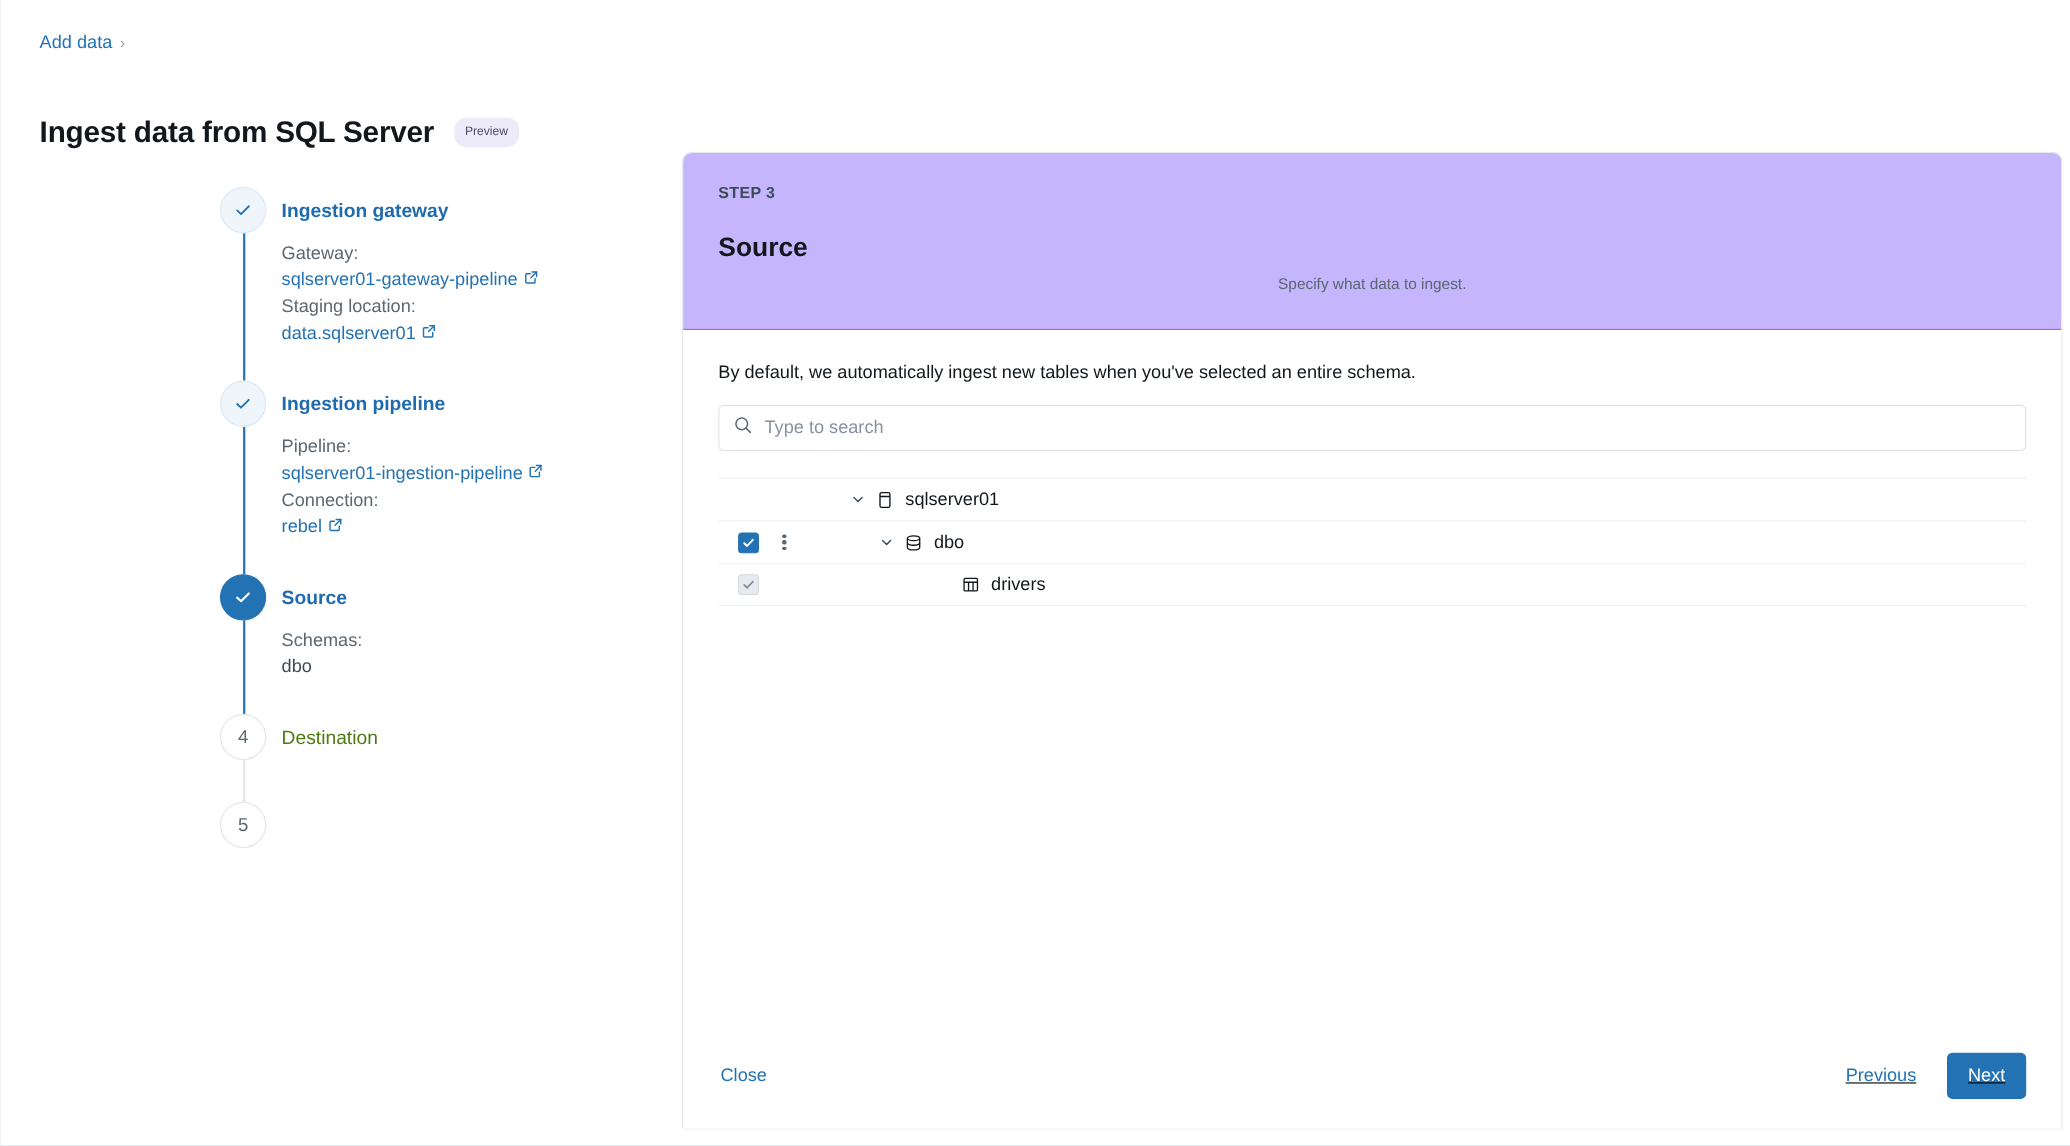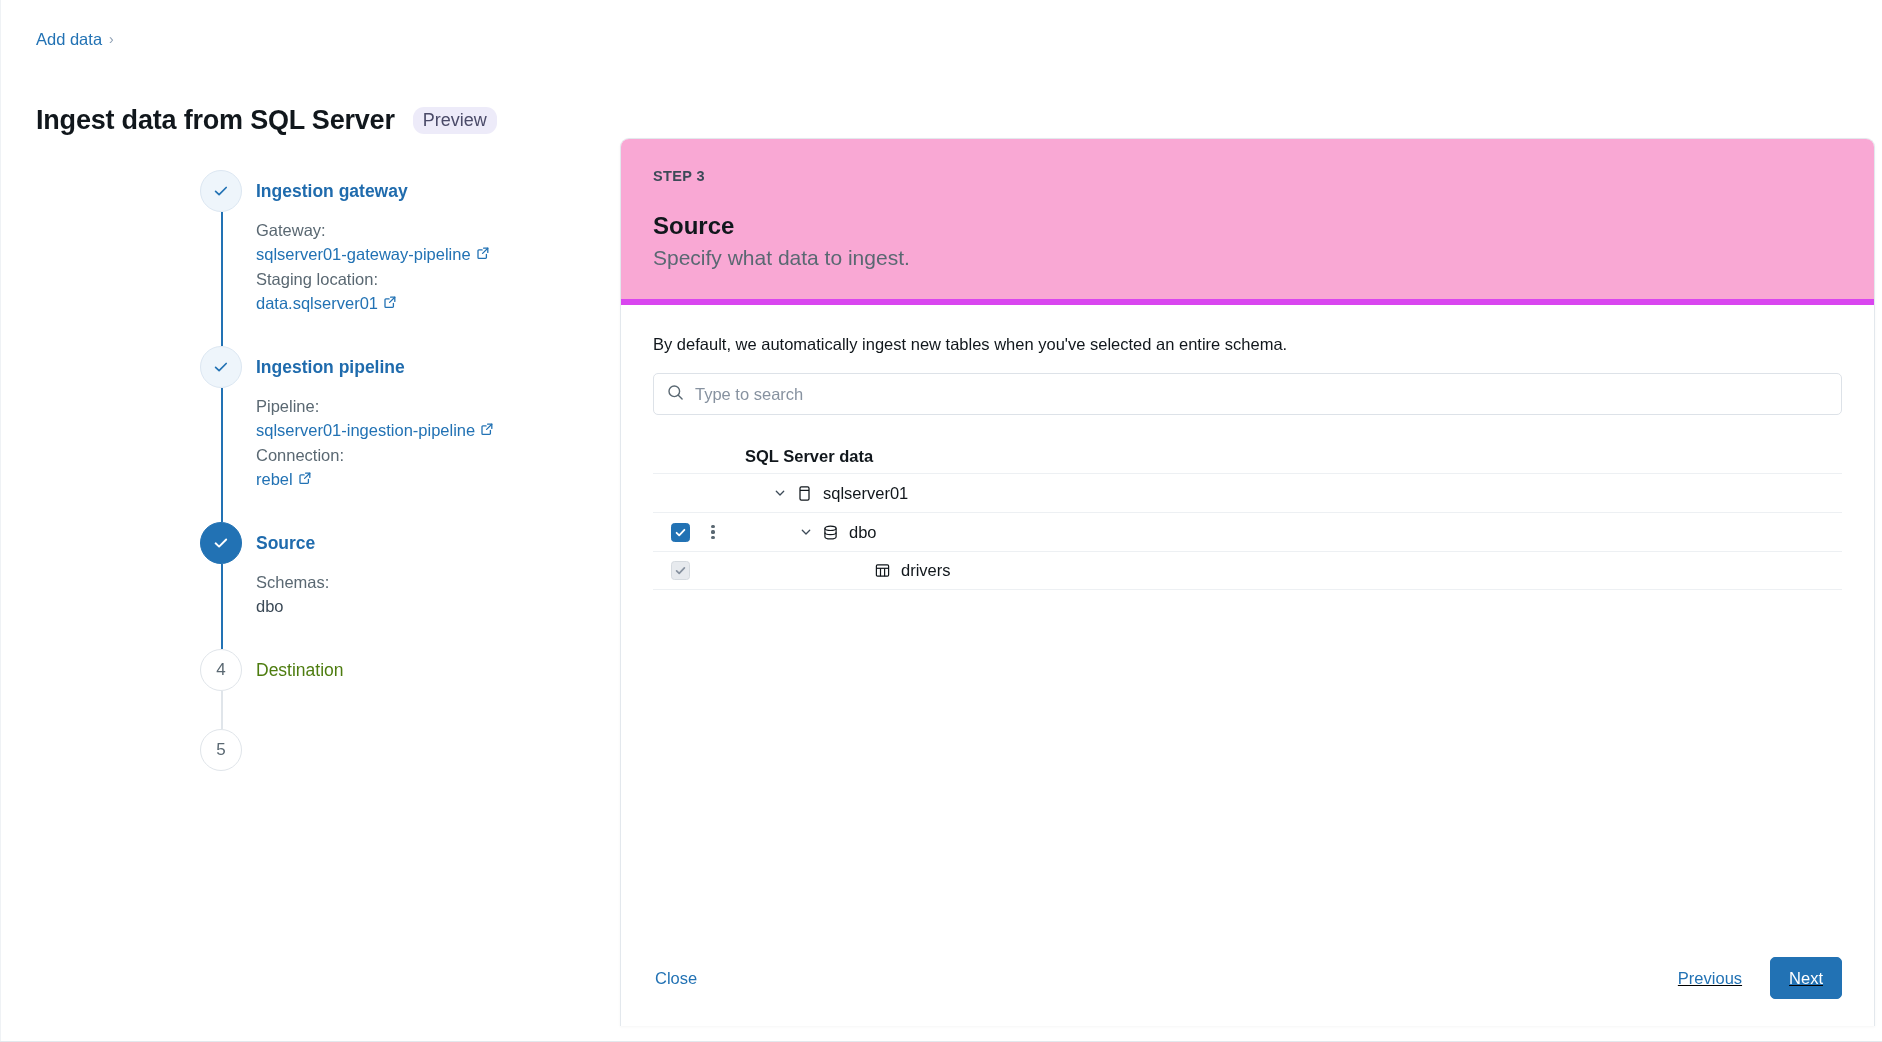--- a/index.html
+++ b/index.html
@@ -53,21 +53,21 @@
   .page-title {
     font-size: 27px;
     font-weight: bold;
     color: #11171C;
     letter-spacing: -0.2px;
     line-height: 32px;
   }
   .preview-badge {
     background: #EDEBF9;
     color: #4A4A68;
-    font-size: 18px;
+    font-size: 11px;
     line-height: 16px;
     padding: 5px 10px 6px;
     border-radius: 11px;
     white-space: nowrap;
   }
 
   
   .stepper {
     position: absolute;
     left: 200px;
@@ -165,43 +165,44 @@
     border: 1px solid #E3E8ED;
     border-bottom: none;
     border-radius: 9px 9px 0 0;
     box-shadow: 0 1px 3px rgba(17,23,28,0.04);
     display: flex;
     flex-direction: column;
     overflow: hidden;
   }
 
   .card-header {
-    background: #f9a8d4;
-    border-bottom: 6px solid #d946ef;
+    background: #c4b5fd;
+    border-bottom: 1px solid #d946ef;
     padding: 28px 32px 30px;
   }
   .step-eyebrow {
     font-size: 14.5px;
     font-weight: bold;
     letter-spacing: 0.35px;
     color: #3C4A57;
     line-height: 18px;
   }
   .card-title {
     margin-top: 26px;
     font-size: 24px;
     font-weight: bold;
     color: #11171C;
     line-height: 30px;
   }
   .card-subtitle {
     margin-top: 6px;
-    font-size: 21px;
+    font-size: 14px;
     color: #5A6872;
     line-height: 22px;
+    text-align: center;
   }
 
   .card-body {
     flex: 1;
     padding: 28px 32px 0;
     overflow: hidden;
   }
 
   .helper-text {
     font-size: 16.5px;
@@ -513,23 +514,20 @@
           <svg width="17" height="17" viewBox="0 0 17 17" fill="none">
             <circle cx="7.3" cy="7.3" r="5.3" stroke="#5A6872" stroke-width="1.4"></circle>
             <path d="M11.3 11.3 L15.1 15.1" stroke="#5A6872" stroke-width="1.4" stroke-linecap="round"></path>
           </svg>
         </span>
         <input class="search-input" type="text" value="" placeholder="Type to search" style="">
       </div>
 
       <div class="tree-table">
 
-        <div class="tree-head">
-          <span class="tree-head-label">SQL Server data</span>
-        </div>
 
         <div class="tree-row">
           <div class="cell-check">
             <span class="checkbox hidden"></span>
           </div>
           <div class="cell-kebab"></div>
           <div class="cell-name indent-0">
             <span class="chev">
               <svg width="14" height="14" viewBox="0 0 14 14" fill="none">
                 <path d="M3.3 5.3 L7 9 L10.7 5.3" stroke="#3C4A57" stroke-width="1.3" stroke-linecap="round" stroke-linejoin="round"></path>

